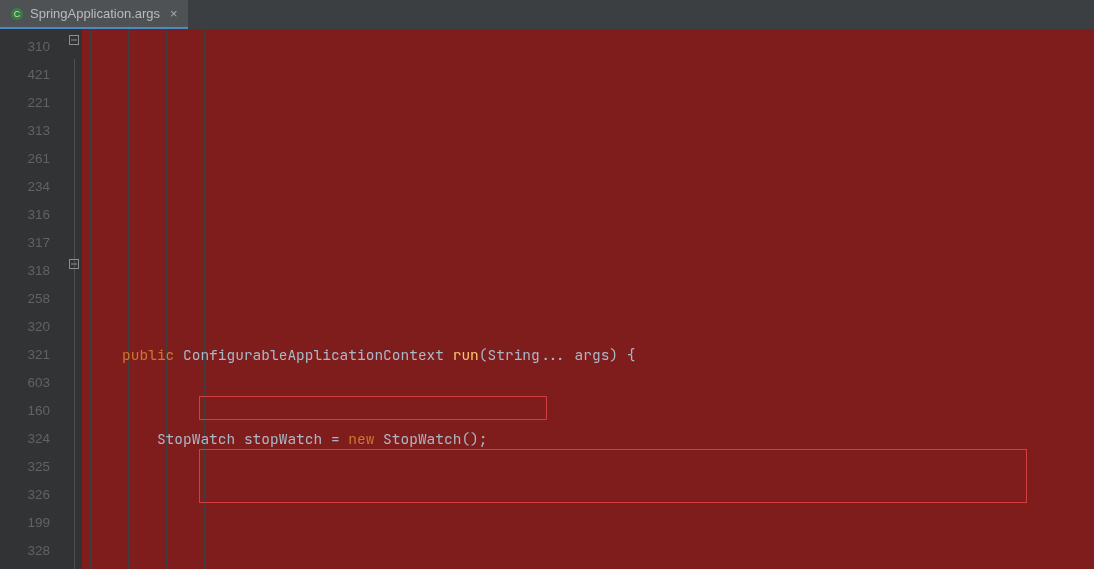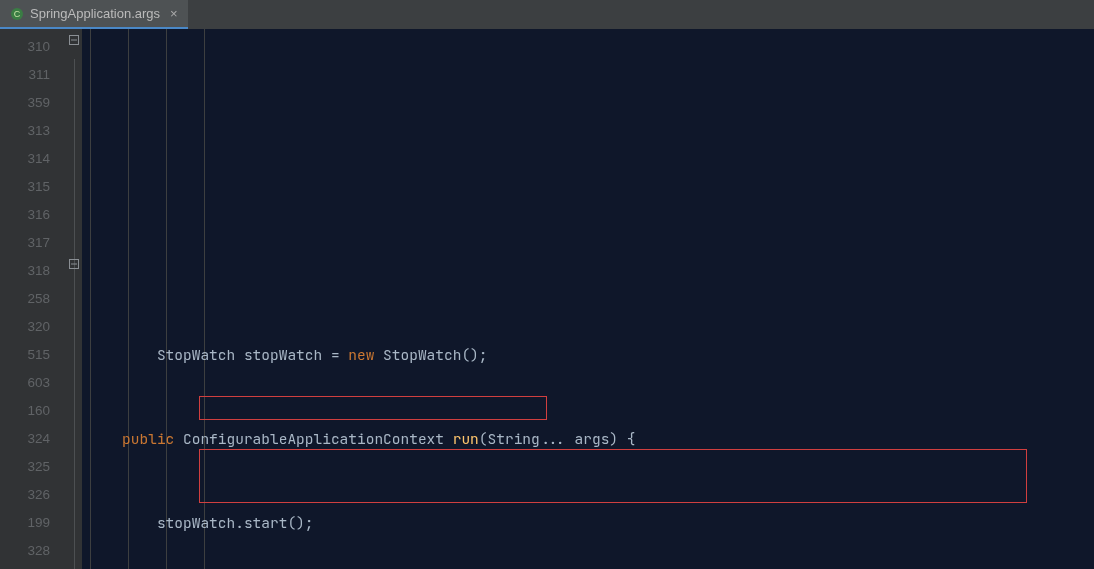--- a/index.html
+++ b/index.html
@@ -3,21 +3,21 @@
 <meta charset="utf-8">
 <style>
   * { margin:0; padding:0; box-sizing:border-box; }
   html,body { width:1094px; height:569px; overflow:hidden; background:#2b2b2b; font-family:"JetBrains Mono","Consolas","Menlo",monospace; font-size:14.5px; }
   
   .tabbar { height:29px; background:#3c3f41; display:flex; align-items:stretch; }
   .tab { display:flex; align-items:center; gap:6px; padding:0 10px; background:#4e5254; color:#bbb; font-size:13px; font-family:"Segoe UI",sans-serif; border-bottom:2px solid #4a88c7; position:relative; }
   .tab-icon { width:14px; height:14px; }
   .close-x { color:#aaa; margin-left:4px; font-size:13px; cursor:pointer; }
   
-  .editor-shell { display:flex; height:calc(569px - 29px); background:#0f172a; }
+  .editor-shell { display:flex; height:calc(569px - 29px); background:#7f1d1d; }
   .gutter { width:68px; background:#313335; text-align:right; color:#606366; padding-top:4px; user-select:none; }
   .gutter div { height:28px; line-height:28px; padding-right:18px; font-size:13.5px; font-family:"Segoe UI",sans-serif; }
   
   .fold-strip { width:14px; background:#313335; padding-top:4px; position:relative; }
   .fold-mark { position:absolute; left:1px; color:#8a8f94; font-size:10px; }
   .fold-line { position:absolute; left:6px; top:30px; width:1px; height:540px; background:#4d5052; }
   
   .code { flex:1; padding:4px 0 0 14px; position:relative; line-height:28px; white-space:pre; color:#a9b7c6; }
   .code .row { height:28px; position:relative; }
   .indent-guide { position:absolute; top:0; bottom:0; width:1px; background:#3d3f40; }
@@ -41,31 +41,31 @@
     </span>
     <span>SpringApplication.args</span>
     <span class="close-x">×</span>
   </div>
 </div>
 
 <div class="editor-shell">
 
   <div class="gutter" id="gutter">
       <div>310</div>
-      <div>311</div>
-      <div>359</div>
+      <div>421</div>
+      <div>221</div>
       <div>313</div>
-      <div>314</div>
-      <div>315</div>
+      <div>261</div>
+      <div>234</div>
       <div>316</div>
       <div>317</div>
       <div>318</div>
       <div>258</div>
       <div>320</div>
-      <div>515</div>
+      <div>321</div>
       <div>603</div>
       <div>160</div>
       <div>324</div>
       <div>325</div>
       <div>326</div>
       <div>199</div>
       <div>328</div>
     </div>
 
   <div class="fold-strip">
@@ -87,23 +87,22 @@
   <div class="code">
     <div class="indent-guide" style="left:8px"></div>
     <div class="indent-guide" style="left:46px"></div>
     <div class="indent-guide" style="left:84px"></div>
     <div class="indent-guide" style="left:122px"></div>
     
     
     <div class="hl-box" style="left:117px; top:367px; width:348px; height:24px"></div>
     <div class="hl-box" style="left:117px; top:420px; width:828px; height:54px"></div>
     
+    <div class="row">   <span class="kw">public</span><span> ConfigurableApplicationContext </span><span class="mth">run</span><span>(String... args) {</span></div>
     <div class="row">       <span>StopWatch stopWatch = </span><span class="kw">new</span><span> StopWatch();</span></div>
-    <div class="row">   <span class="kw">public</span><span> ConfigurableApplicationContext </span><span class="mth">run</span><span>(String... args) {</span></div>
-    <div class="row">       <span>stopWatch.start();</span></div>
     
     
     
     
     
     
     
     
     
     

